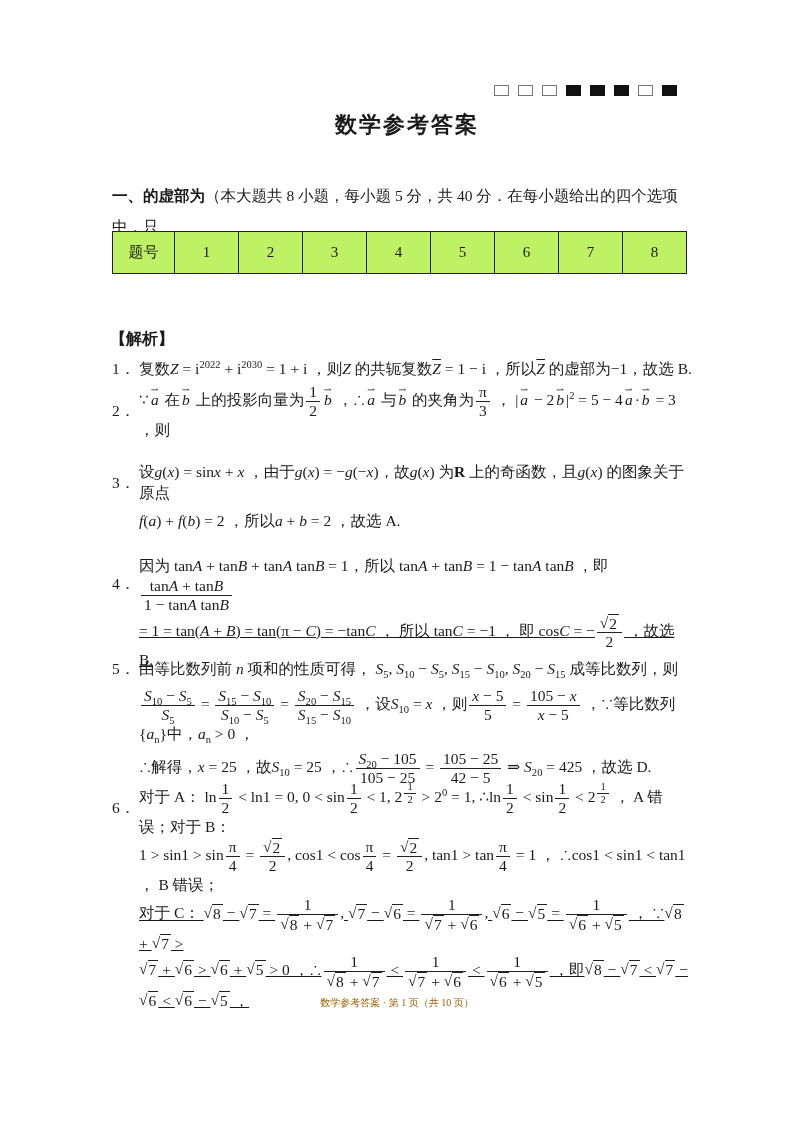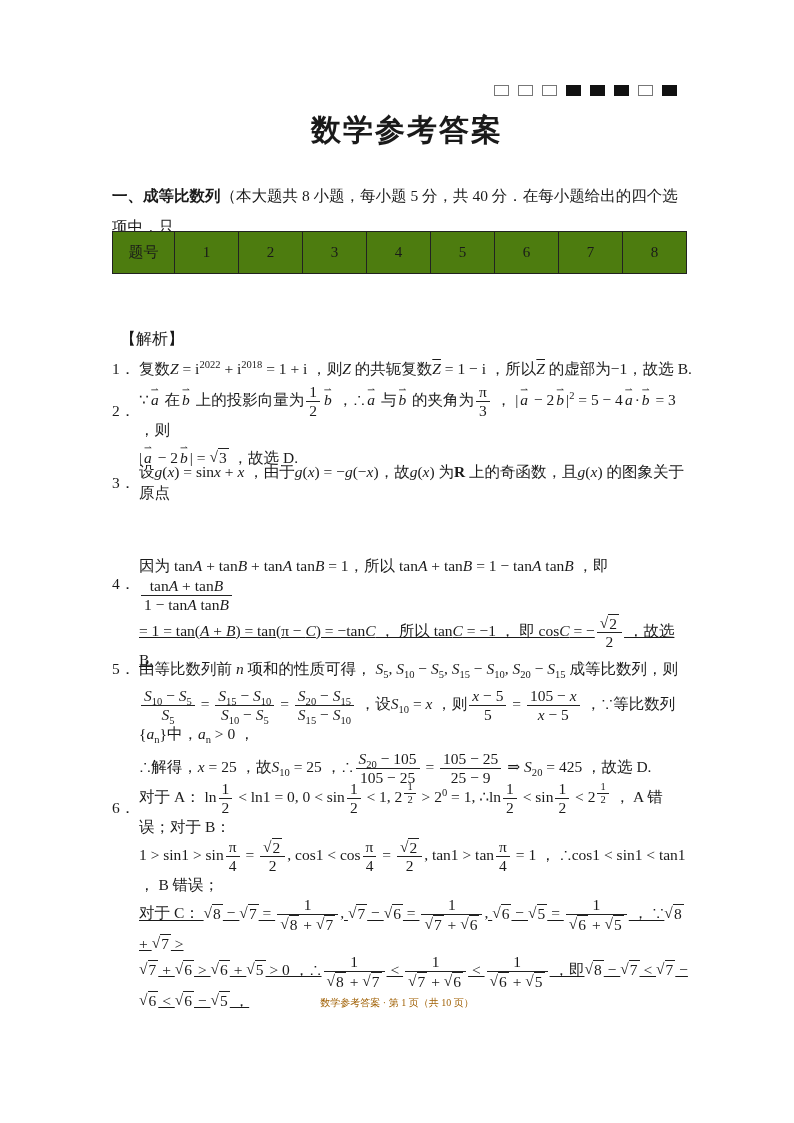--- a/index.html
+++ b/index.html
@@ -9,41 +9,41 @@
     background:#ffffff; color:#1a1a1a; overflow:hidden;
     font-family:"Liberation Serif","DejaVu Serif",serif;
   }
   .squares { position:absolute; top:85px; right:117px; display:flex; gap:9px; }
   .sq { width:15px; height:11px; display:inline-block; }
   .sq.outline { border:1px solid #777; background:#fff; }
   .sq.filled  { border:1px solid #111; background:#111; }
 
   .doc-title {
     position:absolute; top:110px; left:0; width:100%;
-    text-align:center; font-size:30px; font-weight:bold; letter-spacing:2px;padding-left:20px;
+    text-align:center; font-size:22px; font-weight:bold; letter-spacing:2px;padding-left:20px;
   }
 
   .intro {
     position:absolute; left:112px; top:180px; width:578px;
     font-size:15.5px; line-height:31px;
   }
   .intro .bold { font-weight:bold; }
 
   table.ans {
     position:absolute; left:112px; top:231px;
     border-collapse:collapse; table-layout:fixed;
     font-size:15px;
   }
   table.ans td {
     border:1.2px solid #222; width:64px; height:42px;
-    text-align:center; vertical-align:middle; background:#4d7c0f;
+    text-align:center; vertical-align:middle; background:#bef264;
   }
   table.ans td.hd { width:62px; }
 
-  .jiexi { position:absolute; left:120px; top:329px; font-size:16px; font-weight:normal; }
+  .jiexi { position:absolute; left:110px; top:329px; font-size:16px; font-weight:bold; }
 
   .solutions { position:absolute; left:112px; top:0; width:580px; font-size:15.5px; }
   .sol { position:absolute; left:0; width:580px; }
   .sol-line { display:flex; align-items:center; min-height:35px; }
   .sol-line.t48 { min-height:48px; }
   .sol-line.t50 { min-height:50px;text-decoration:underline; }
   .sol-line.t52 { min-height:52px; }
   .sol-line.t54 { min-height:54px; }
   .sol-num { width:27px; flex:none; }
   .sol-cont { padding-left:27px; }
@@ -82,21 +82,21 @@
     <span class="sq filled"></span>
     <span class="sq filled"></span>
     <span class="sq filled"></span>
     <span class="sq outline"></span>
     <span class="sq filled"></span>
   </div>
 
   <div class="doc-title">数学参考答案</div>
 
   <div class="intro">
-    <span class="bold">一、成等比数列</span><span>（本大题共 8 小题，每小题 5 分，共 40 分．在每小题给出的四个选项中，只</span><br>
+    <span class="bold">一、的虚部为</span><span>（本大题共 8 小题，每小题 5 分，共 40 分．在每小题给出的四个选项中，只</span><br>
     <span>有一项符合题目要求）</span>
   </div>
 
   <table class="ans">
     <tbody>
         <tr>
       <td class="hd">题号</td>
       <td>1</td>
       <td>2</td>
       <td>3</td>
@@ -109,38 +109,38 @@
   </tbody>
     </table>
 
   <div class="jiexi">【解析】</div>
 
   <div class="solutions">
 
     <div class="sol" style="top:352px">
       <div class="sol-line">
         <span class="sol-num">1．</span>
-        <span class="mtext">复数<span class="it">Z</span> = i<sup>2022</sup> + i<sup>2018</sup> = 1 + i ，则<span class="it">Z</span> 的共轭复数<span class="bar">Z</span> = 1 − i ，所以<span class="bar">Z</span> 的虚部为−1，故选 B.</span>
+        <span class="mtext">复数<span class="it">Z</span> = i<sup>2022</sup> + i<sup>2030</sup> = 1 + i ，则<span class="it">Z</span> 的共轭复数<span class="bar">Z</span> = 1 − i ，所以<span class="bar">Z</span> 的虚部为−1，故选 B.</span>
       </div>
     </div>
 
     <div class="sol" style="top:383px">
       <div class="sol-line t48">
         <span class="sol-num">2．</span>
         <span class="mtext">∵<span class="vec">a</span> 在<span class="vec">b</span> 上的投影向量为<span class="frac"><span class="num">1</span><span class="den">2</span></span><span class="vec">b</span> ，∴<span class="vec">a</span> 与<span class="vec">b</span> 的夹角为<span class="frac"><span class="num">π</span><span class="den">3</span></span> ，  |<span class="vec">a</span> − 2<span class="vec">b</span>|<sup>2</sup> = 5 − 4<span class="vec">a</span>·<span class="vec">b</span> = 3 ，则</span>
       </div>
-      <div class="sol-line sol-cont">
-        <span class="mtext">|<span class="vec">a</span> − 2<span class="vec">b</span>| = <span class="sqrt"><span class="rad">√</span><span class="bod">3</span></span> ，故选 D.</span>
-      </div>
     </div>
 
     <div class="sol" style="top:462px">
       <div class="sol-line">
         <span class="sol-num">3．</span>
         <span class="mtext">设<span class="it">g</span>(<span class="it">x</span>) = sin<span class="it">x</span> + <span class="it">x</span> ，由于<span class="it">g</span>(<span class="it">x</span>) = −<span class="it">g</span>(−<span class="it">x</span>)，故<span class="it">g</span>(<span class="it">x</span>) 为<span class="bd">R</span> 上的奇函数，且<span class="it">g</span>(<span class="it">x</span>) 的图象关于原点</span>
+      </div>
+      <div class="sol-line sol-cont">
+        <span class="mtext"><span class="it">f</span>(<span class="it">a</span>) + <span class="it">f</span>(<span class="it">b</span>) = 2 ，所以<span class="it">a</span> + <span class="it">b</span> = 2 ，故选 A.</span>
       </div>
     </div>
 
     <div class="sol" style="top:556px">
       <div class="sol-line t54">
         <span class="sol-num">4．</span>
         <span class="mtext">因为 tan<span class="it">A</span> + tan<span class="it">B</span> + tan<span class="it">A</span> tan<span class="it">B</span> = 1，所以 tan<span class="it">A</span> + tan<span class="it">B</span> = 1 − tan<span class="it">A</span> tan<span class="it">B</span> ，即<span class="frac"><span class="num">tan<span class="it">A</span> + tan<span class="it">B</span></span><span class="den">1 − tan<span class="it">A</span> tan<span class="it">B</span></span></span></span>
       </div>
       <div class="sol-line sol-cont t50">
         <span class="mtext">= 1 = tan(<span class="it">A</span> + <span class="it">B</span>) = tan(π − <span class="it">C</span>) = −tan<span class="it">C</span> ， 所以 tan<span class="it">C</span> = −1 ， 即 cos<span class="it">C</span> = −<span class="frac"><span class="num"><span class="sqrt"><span class="rad">√</span><span class="bod">2</span></span></span><span class="den">2</span></span> ，故选 B.</span>
@@ -149,21 +149,21 @@
 
     <div class="sol" style="top:652px">
       <div class="sol-line">
         <span class="sol-num">5．</span>
         <span class="mtext">由等比数列前 <span class="it">n</span> 项和的性质可得， <span class="it">S</span><sub>5</sub>, <span class="it">S</span><sub>10</sub> − <span class="it">S</span><sub>5</sub>, <span class="it">S</span><sub>15</sub> − <span class="it">S</span><sub>10</sub>, <span class="it">S</span><sub>20</sub> − <span class="it">S</span><sub>15</sub> 成等比数列，则</span>
       </div>
       <div class="sol-line sol-cont t54">
         <span class="mtext"><span class="frac"><span class="num"><span class="it">S</span><sub>10</sub> − <span class="it">S</span><sub>5</sub></span><span class="den"><span class="it">S</span><sub>5</sub></span></span> = <span class="frac"><span class="num"><span class="it">S</span><sub>15</sub> − <span class="it">S</span><sub>10</sub></span><span class="den"><span class="it">S</span><sub>10</sub> − <span class="it">S</span><sub>5</sub></span></span> = <span class="frac"><span class="num"><span class="it">S</span><sub>20</sub> − <span class="it">S</span><sub>15</sub></span><span class="den"><span class="it">S</span><sub>15</sub> − <span class="it">S</span><sub>10</sub></span></span> ，设<span class="it">S</span><sub>10</sub> = <span class="it">x</span> ，则<span class="frac"><span class="num"><span class="it">x</span> − 5</span><span class="den">5</span></span> = <span class="frac"><span class="num">105 − <span class="it">x</span></span><span class="den"><span class="it">x</span> − 5</span></span> ，∵等比数列{<span class="it">a</span><sub>n</sub>}中，<span class="it">a</span><sub>n</sub> &gt; 0 ，</span>
       </div>
       <div class="sol-line sol-cont t48">
-        <span class="mtext">∴解得，<span class="it">x</span> = 25 ，故<span class="it">S</span><sub>10</sub> = 25 ，∴<span class="frac"><span class="num"><span class="it">S</span><sub>20</sub> − 105</span><span class="den">105 − 25</span></span> = <span class="frac"><span class="num">105 − 25</span><span class="den">25 − 9</span></span> ⇒ <span class="it">S</span><sub>20</sub> = 425 ，故选 D.</span>
+        <span class="mtext">∴解得，<span class="it">x</span> = 25 ，故<span class="it">S</span><sub>10</sub> = 25 ，∴<span class="frac"><span class="num"><span class="it">S</span><sub>20</sub> − 105</span><span class="den">105 − 25</span></span> = <span class="frac"><span class="num">105 − 25</span><span class="den">42 − 5</span></span> ⇒ <span class="it">S</span><sub>20</sub> = 425 ，故选 D.</span>
       </div>
     </div>
 
     <div class="sol" style="top:780px">
       <div class="sol-line t52">
         <span class="sol-num">6．</span>
         <span class="mtext">对于 A： ln<span class="frac"><span class="num">1</span><span class="den">2</span></span> &lt; ln1 = 0, 0 &lt; sin<span class="frac"><span class="num">1</span><span class="den">2</span></span> &lt; 1, 2<sup><span class="frac"><span class="num">1</span><span class="den">2</span></span></sup> &gt; 2<sup>0</sup> = 1, ∴ln<span class="frac"><span class="num">1</span><span class="den">2</span></span> &lt; sin<span class="frac"><span class="num">1</span><span class="den">2</span></span> &lt; 2<sup><span class="frac"><span class="num">1</span><span class="den">2</span></span></sup> ， A 错误；对于 B：</span>
       </div>
       <div class="sol-line sol-cont t52">
         <span class="mtext">1 &gt; sin1 &gt; sin<span class="frac"><span class="num">π</span><span class="den">4</span></span> = <span class="frac"><span class="num"><span class="sqrt"><span class="rad">√</span><span class="bod">2</span></span></span><span class="den">2</span></span>, cos1 &lt; cos<span class="frac"><span class="num">π</span><span class="den">4</span></span> = <span class="frac"><span class="num"><span class="sqrt"><span class="rad">√</span><span class="bod">2</span></span></span><span class="den">2</span></span>, tan1 &gt; tan<span class="frac"><span class="num">π</span><span class="den">4</span></span> = 1 ， ∴cos1 &lt; sin1 &lt; tan1 ， B 错误；</span>

